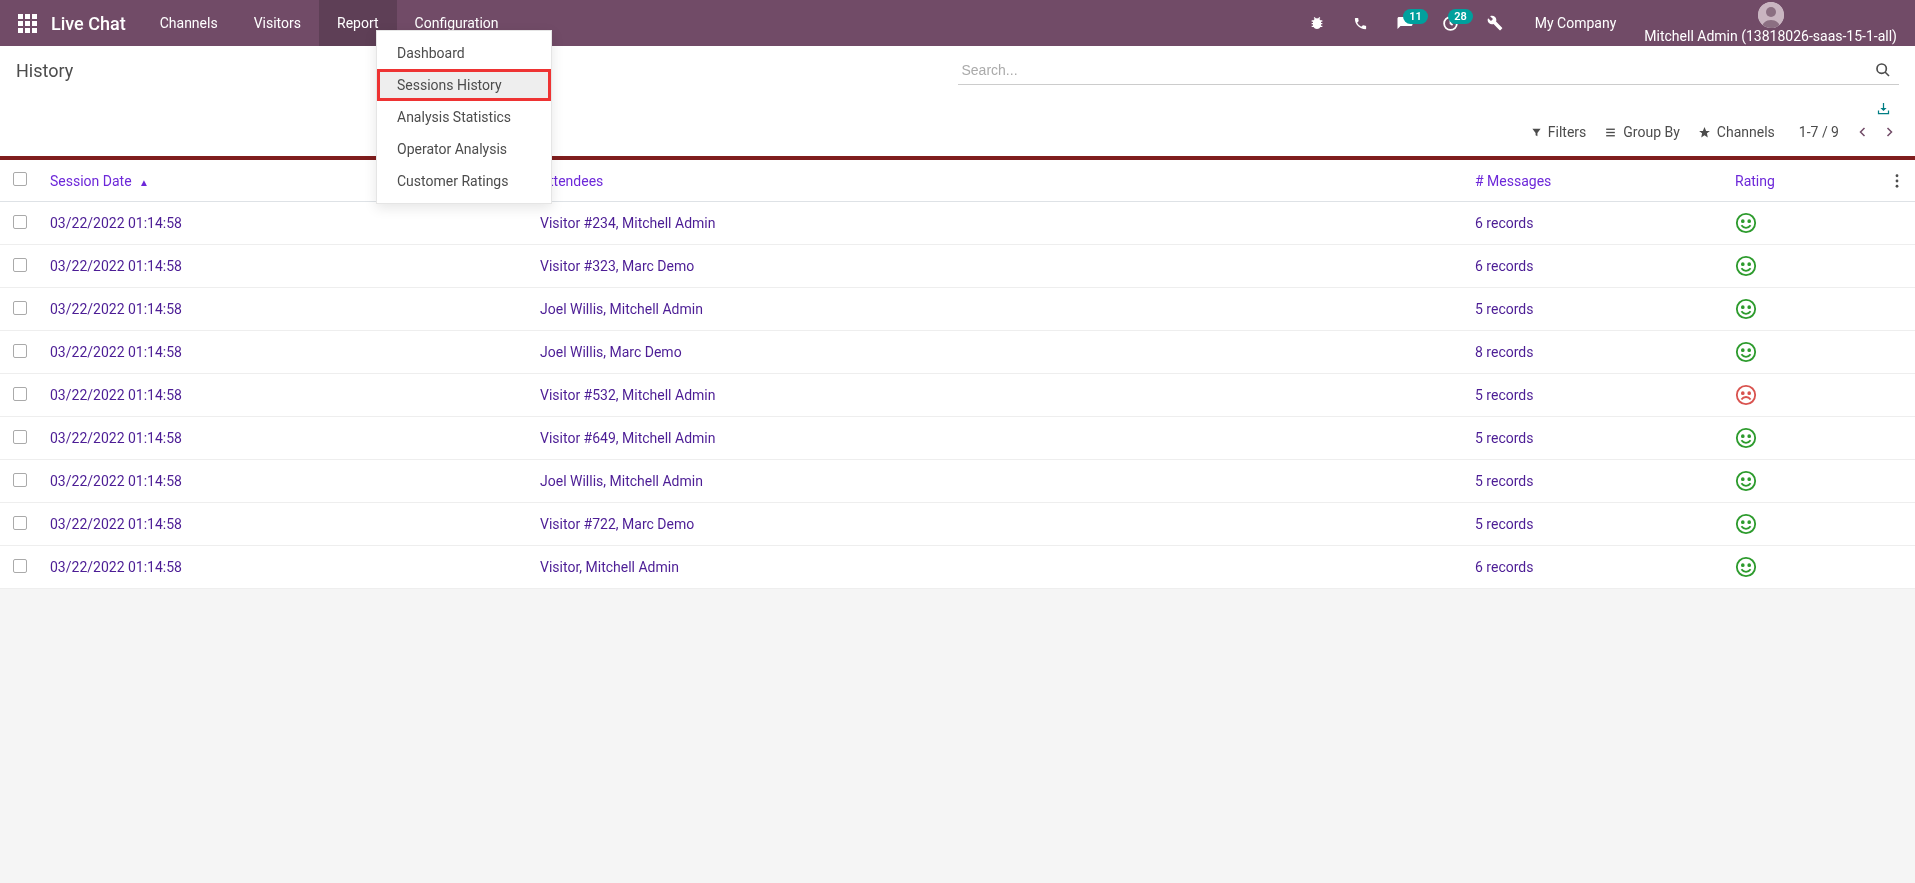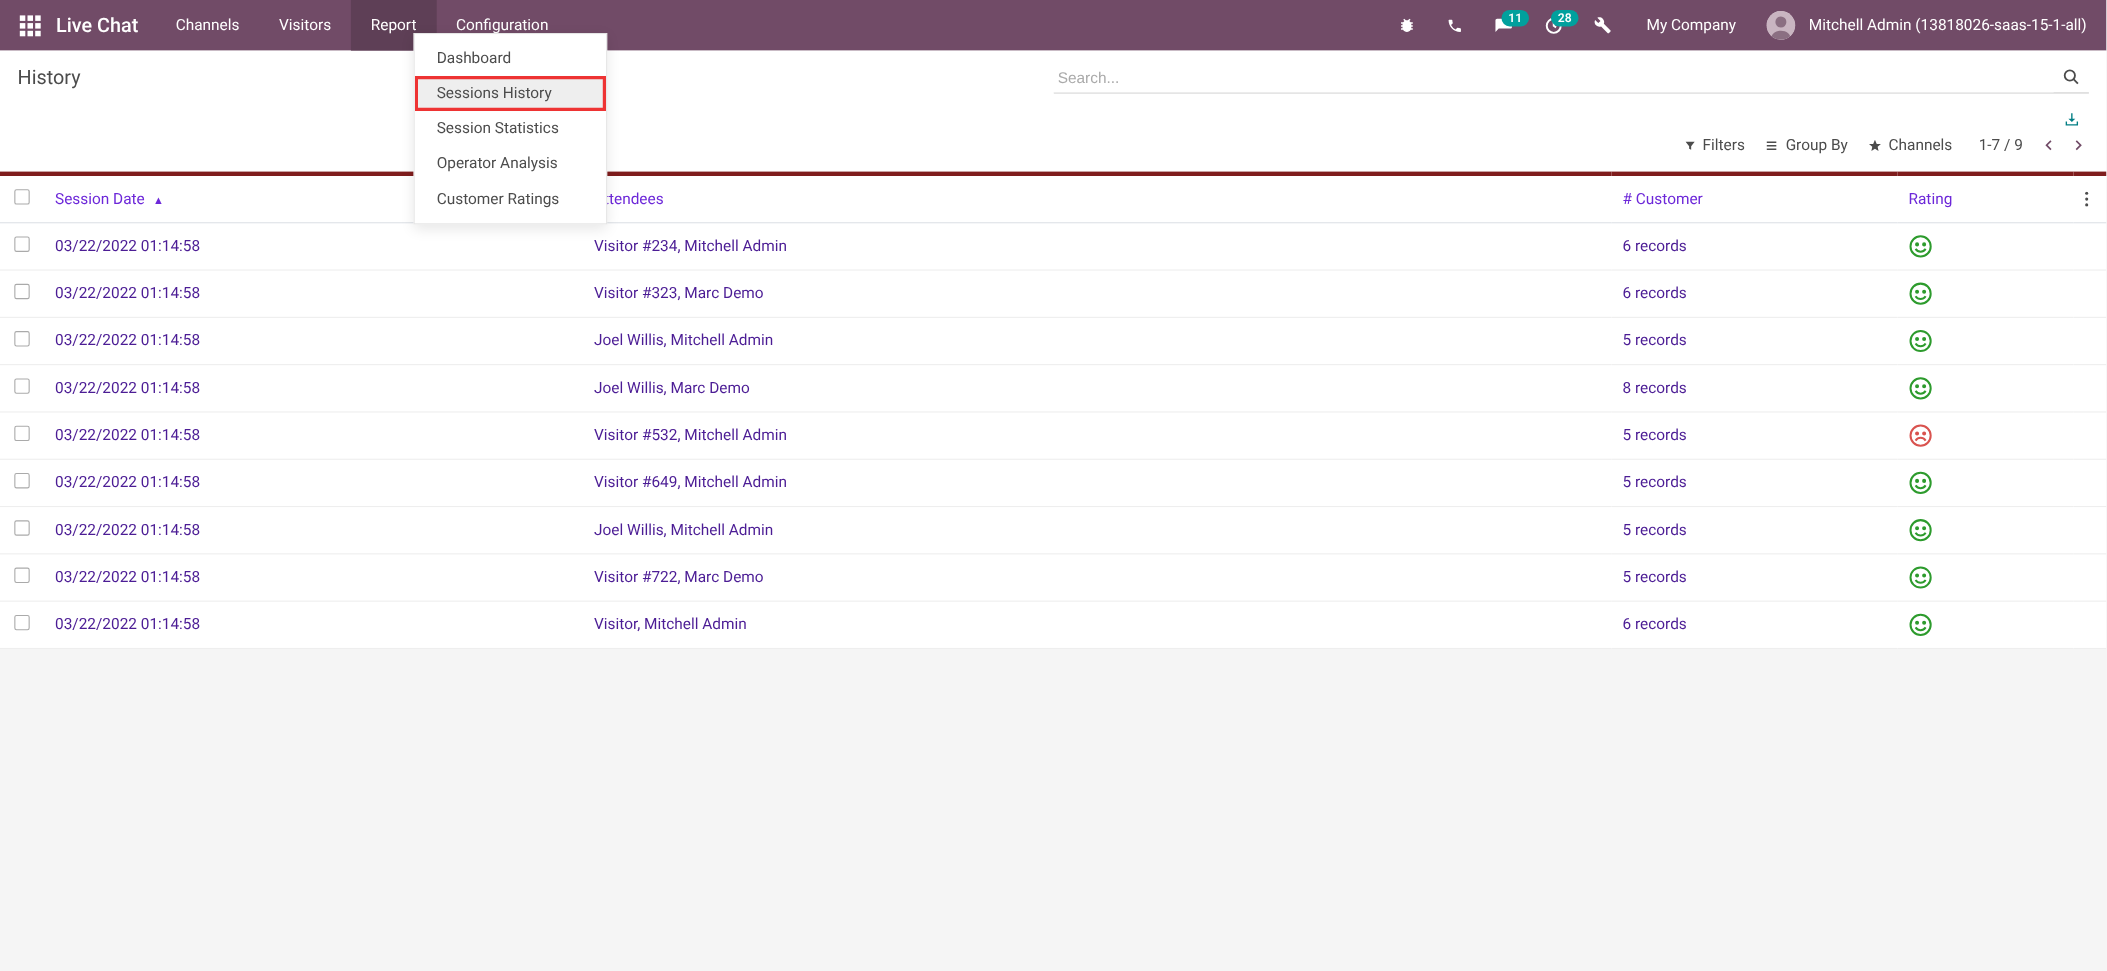--- a/index.html
+++ b/index.html
@@ -10,21 +10,21 @@
   .apps-icon span { background: #fff; width: 5px; height: 5px; }
   .brand { font-size: 18px; font-weight: 500; padding: 0 16px 0 4px; cursor: pointer; }
   .nav-items { display: flex; height: 100%; }
   .nav-item { padding: 0 18px; display: flex; align-items: center; cursor: pointer; font-size: 14px; position: relative; }
   .nav-item.active { background: #5e3f56; }
   .nav-spacer { flex: 1; }
   .nav-right { display: flex; align-items: center; gap: 8px; }
   .nav-icon-btn { padding: 8px 10px; cursor: pointer; position: relative; display: flex; align-items: center; }
   .badge { position: absolute; top: 2px; right: -4px; background: #00a09d; color: #fff; font-size: 11px; font-weight: 600; border-radius: 10px; padding: 1px 6px; }
   .company-name { padding: 0 14px; cursor: pointer; font-size: 14px; }
-  .user-area { display: flex; align-items: center; gap: 12px; padding: 0 10px 0 6px; cursor: pointer; }
+  .user-area { display: flex; align-items: center; gap: 0; padding: 0 10px 0 6px; cursor: pointer; flex-direction: column; }
   .avatar { width: 26px; height: 26px; border-radius: 50%; background: #d6c5cf; display: flex; align-items: center; justify-content: center; overflow: hidden; }
   
   .dropdown-menu { position: absolute; top: 30px; left: 376px; background: #fff; border: 1px solid #e5e5e5; box-shadow: 0 4px 12px rgba(0,0,0,0.1); min-width: 176px; padding: 6px 0; z-index: 100; }
   .dropdown-item { padding: 8px 20px; cursor: pointer; color: #4c4c4c; font-size: 14px; }
   .dropdown-item.highlighted { box-shadow: inset 0 0 0 3px #e33; background: #eee; }
   
   .control-panel { background: #fff; padding: 10px 16px 0 16px; }
   .cp-top { display: flex; justify-content: space-between; align-items: flex-start; padding-bottom: 4px; }
   .breadcrumb { font-size: 18px; color: #4c4c4c; padding: 4px 0; }
   .search-box { flex: 0 0 50%; display: flex; align-items: center; border-bottom: 1px solid #ccc; }
@@ -123,21 +123,21 @@
           </svg>
       </div>
       <span>Mitchell Admin (13818026-saas-15-1-all)</span>
     </div>
   </div>
 </div>
 
 <div class="dropdown-menu">
   <div class="dropdown-item">Dashboard</div>
   <div class="dropdown-item highlighted">Sessions History</div>
-  <div class="dropdown-item">Session Statistics</div>
+  <div class="dropdown-item">Analysis Statistics</div>
   <div class="dropdown-item">Operator Analysis</div>
   <div class="dropdown-item">Customer Ratings</div>
 </div>
 
 <div class="control-panel">
   <div class="cp-top">
     <div class="breadcrumb">History</div>
     <div class="search-box">
       <input class="search-input" placeholder="Search..." style="">
       <div class="search-icon">
@@ -201,21 +201,21 @@
 <div class="table-wrap">
   <table>
     <thead>
       <tr>
         <th class="chk-cell"><span class="chk"></span></th>
         <th class="date-col">
           <span>Session Date</span>
           <span class="sort-ind">▲</span>
         </th>
         <th class="att-col">Attendees</th>
-        <th class="msg-col"># Customer</th>
+        <th class="msg-col"># Messages</th>
         <th class="rating-col">Rating</th>
         <th class="kebab-col">
           <svg width="4" height="14" viewBox="0 0 4 16" fill="#4c4c4c">
               <circle cx="2" cy="2" r="1.6"></circle>
               <circle cx="2" cy="8" r="1.6"></circle>
               <circle cx="2" cy="14" r="1.6"></circle>
             </svg>
         </th>
       </tr>
     </thead>

